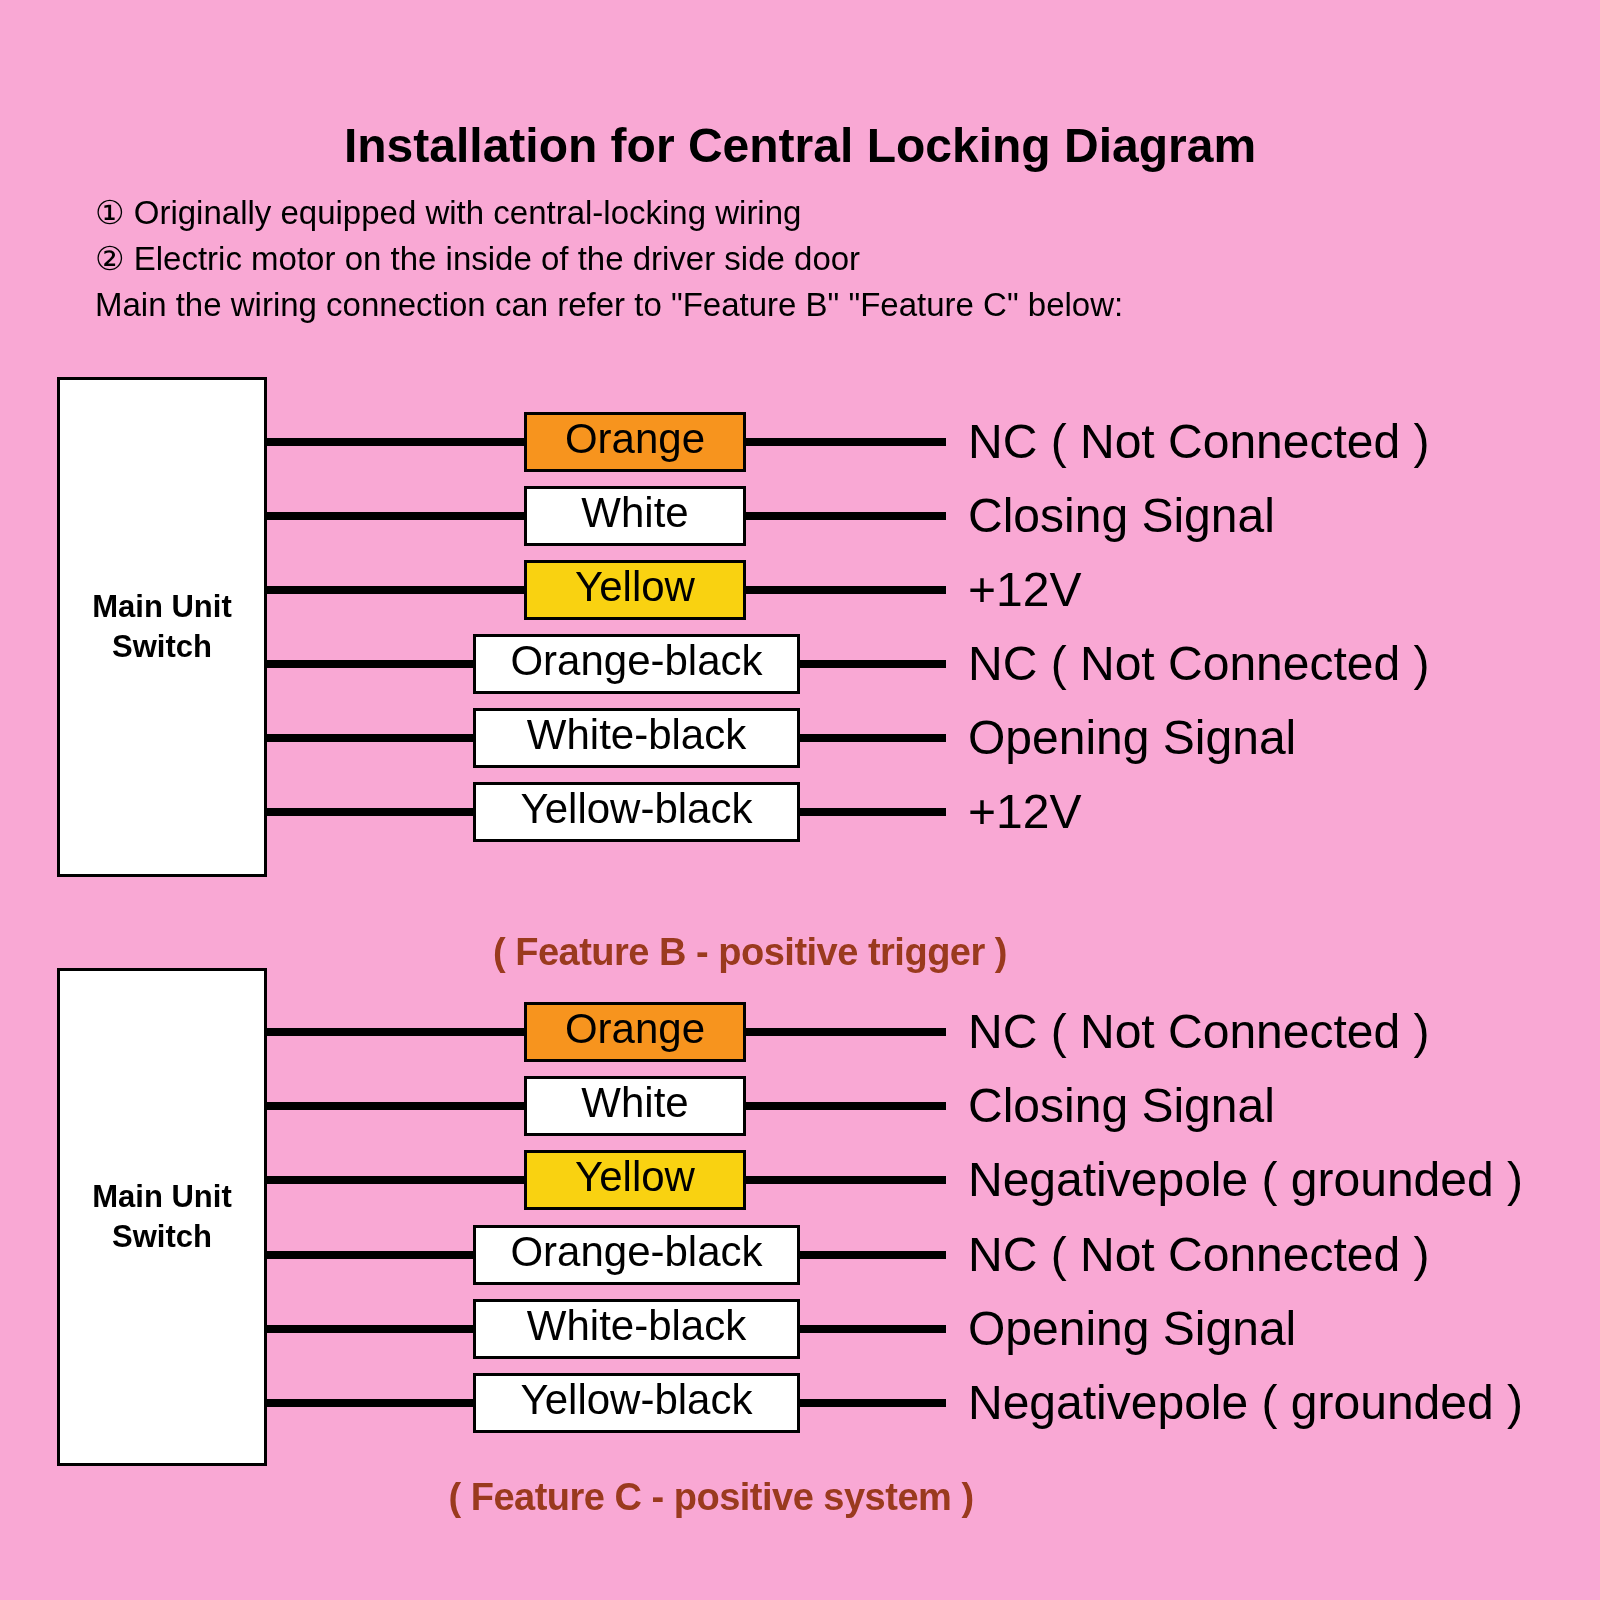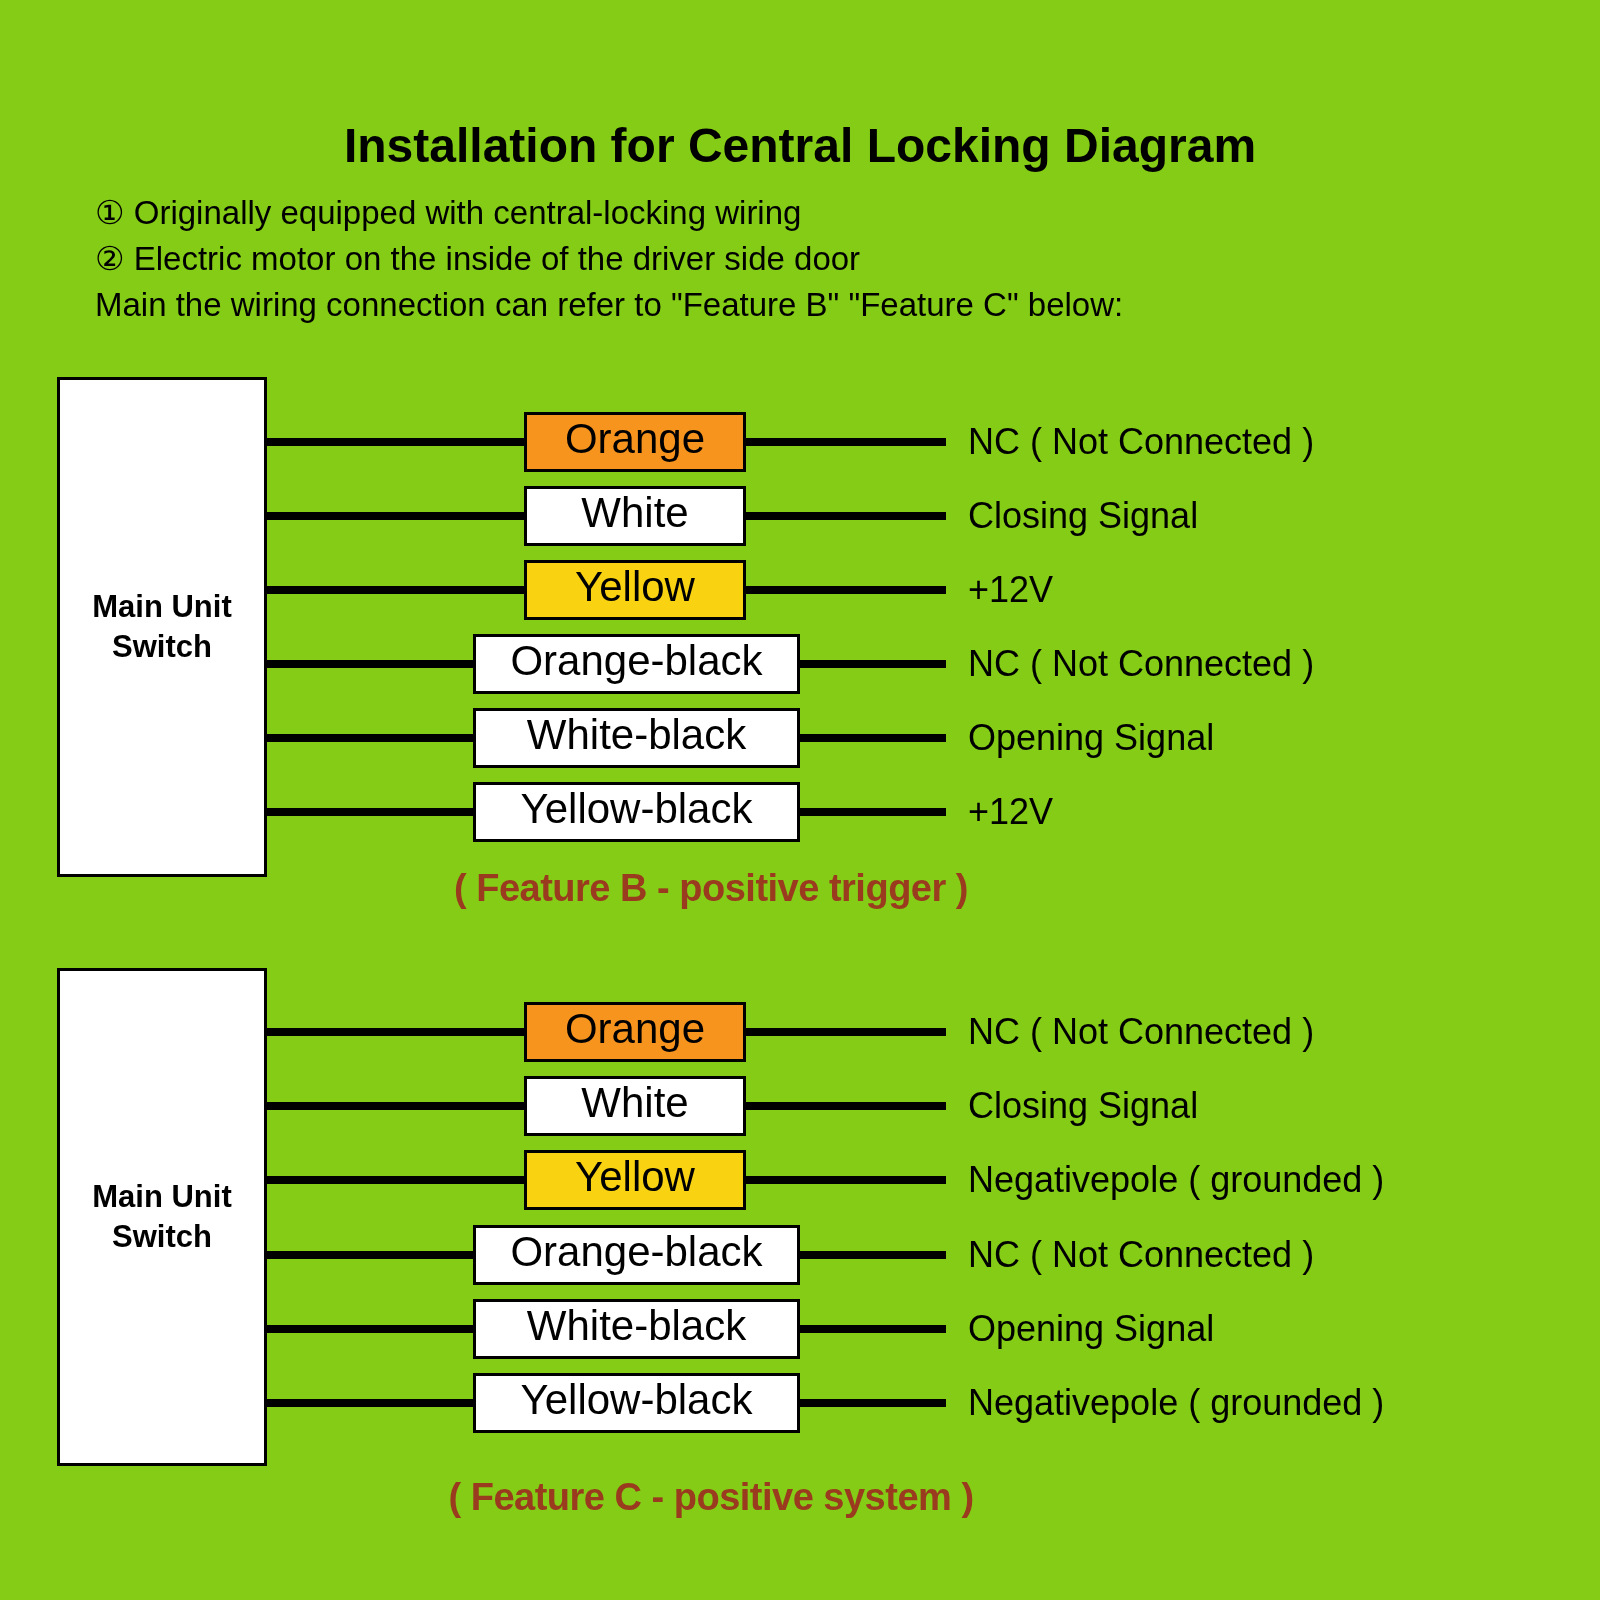--- a/index.html
+++ b/index.html
@@ -1,38 +1,38 @@
 <!DOCTYPE html>
 <html style="--orange: #F7941E; --yellow: #F9D211; --caption: #9A3A1E; --wire: #000000;"><head>
 <meta charset="utf-8">
 <style>
   html,body{margin:0;padding:0;background:#fff;}
   .page{
-    position:relative;width:1600px;height:1600px;overflow:hidden;background:#84cc16;
+    position:relative;width:1600px;height:1600px;overflow:hidden;background:#f9a8d4;
     font-family:"Liberation Sans","DejaVu Sans",sans-serif;color:#000;
   }
   .title{
     position:absolute;left:0;top:118px;width:1600px;text-align:center;
     font-size:48px;font-weight:bold;line-height:56px;
   }
   .notes{position:absolute;left:95px;top:190px;font-size:33px;line-height:46px;}
   .note-line{white-space:nowrap;}
   .unit-box{
     position:absolute;left:57px;width:210px;border:3px solid #000;box-sizing:border-box;
     background:#fff;display:flex;flex-direction:column;align-items:center;justify-content:center;
     font-weight:bold;font-size:31px;line-height:40px;text-align:center;
   }
   .hline{position:absolute;height:8px;background:var(--wire,#000);}
   .wirebox{
     position:absolute;height:60px;border:3px solid #000;box-sizing:border-box;background:#fff;
     display:flex;align-items:flex-start;justify-content:center;font-size:42px;white-space:nowrap;
   }
   .fill-orange{background:var(--orange,#F7941E);}
   .fill-yellow{background:var(--yellow,#F9D211);}
-  .signal{position:absolute;left:968px;height:44px;line-height:44px;font-size:36px;white-space:nowrap;}
+  .signal{position:absolute;left:968px;height:44px;line-height:44px;font-size:48px;white-space:nowrap;}
   .caption{
     position:absolute;left:0;width:1422px;text-align:center;font-size:38px;font-weight:bold;
     line-height:48px;color:var(--caption,#9A3A1E);letter-spacing:-0.5px;
   }
 </style>
 </head>
 <body>
 
 <div class="page">
 
@@ -84,21 +84,21 @@
   <div class="hline" style="left:798px;top:734px;width:148px;"></div>
   <div class="signal" style="top:716px;">Opening Signal</div>
 
   <div class="hline" style="left:264px;top:808px;width:209px;"></div>
   <div class="wirebox" style="left:473px;top:782px;width:327px;">
     <span>Yellow-black</span>
   </div>
   <div class="hline" style="left:798px;top:808px;width:148px;"></div>
   <div class="signal" style="top:790px;">+12V</div>
 
-  <div class="caption" style="top:864px;">( Feature B - positive trigger )</div>
+  <div class="caption" style="top:928px;padding-left:39px;">( Feature B - positive trigger )</div>
 
   <div class="unit-box" style="top:968px;height:498px;">
     <div>Main Unit</div>
     <div>Switch</div>
   </div>
 
   <div class="hline" style="left:264px;top:1028px;width:260px;"></div>
   <div class="wirebox fill-orange" style="left:524px;top:1002px;width:222px;">
     <span>Orange</span>
   </div>

